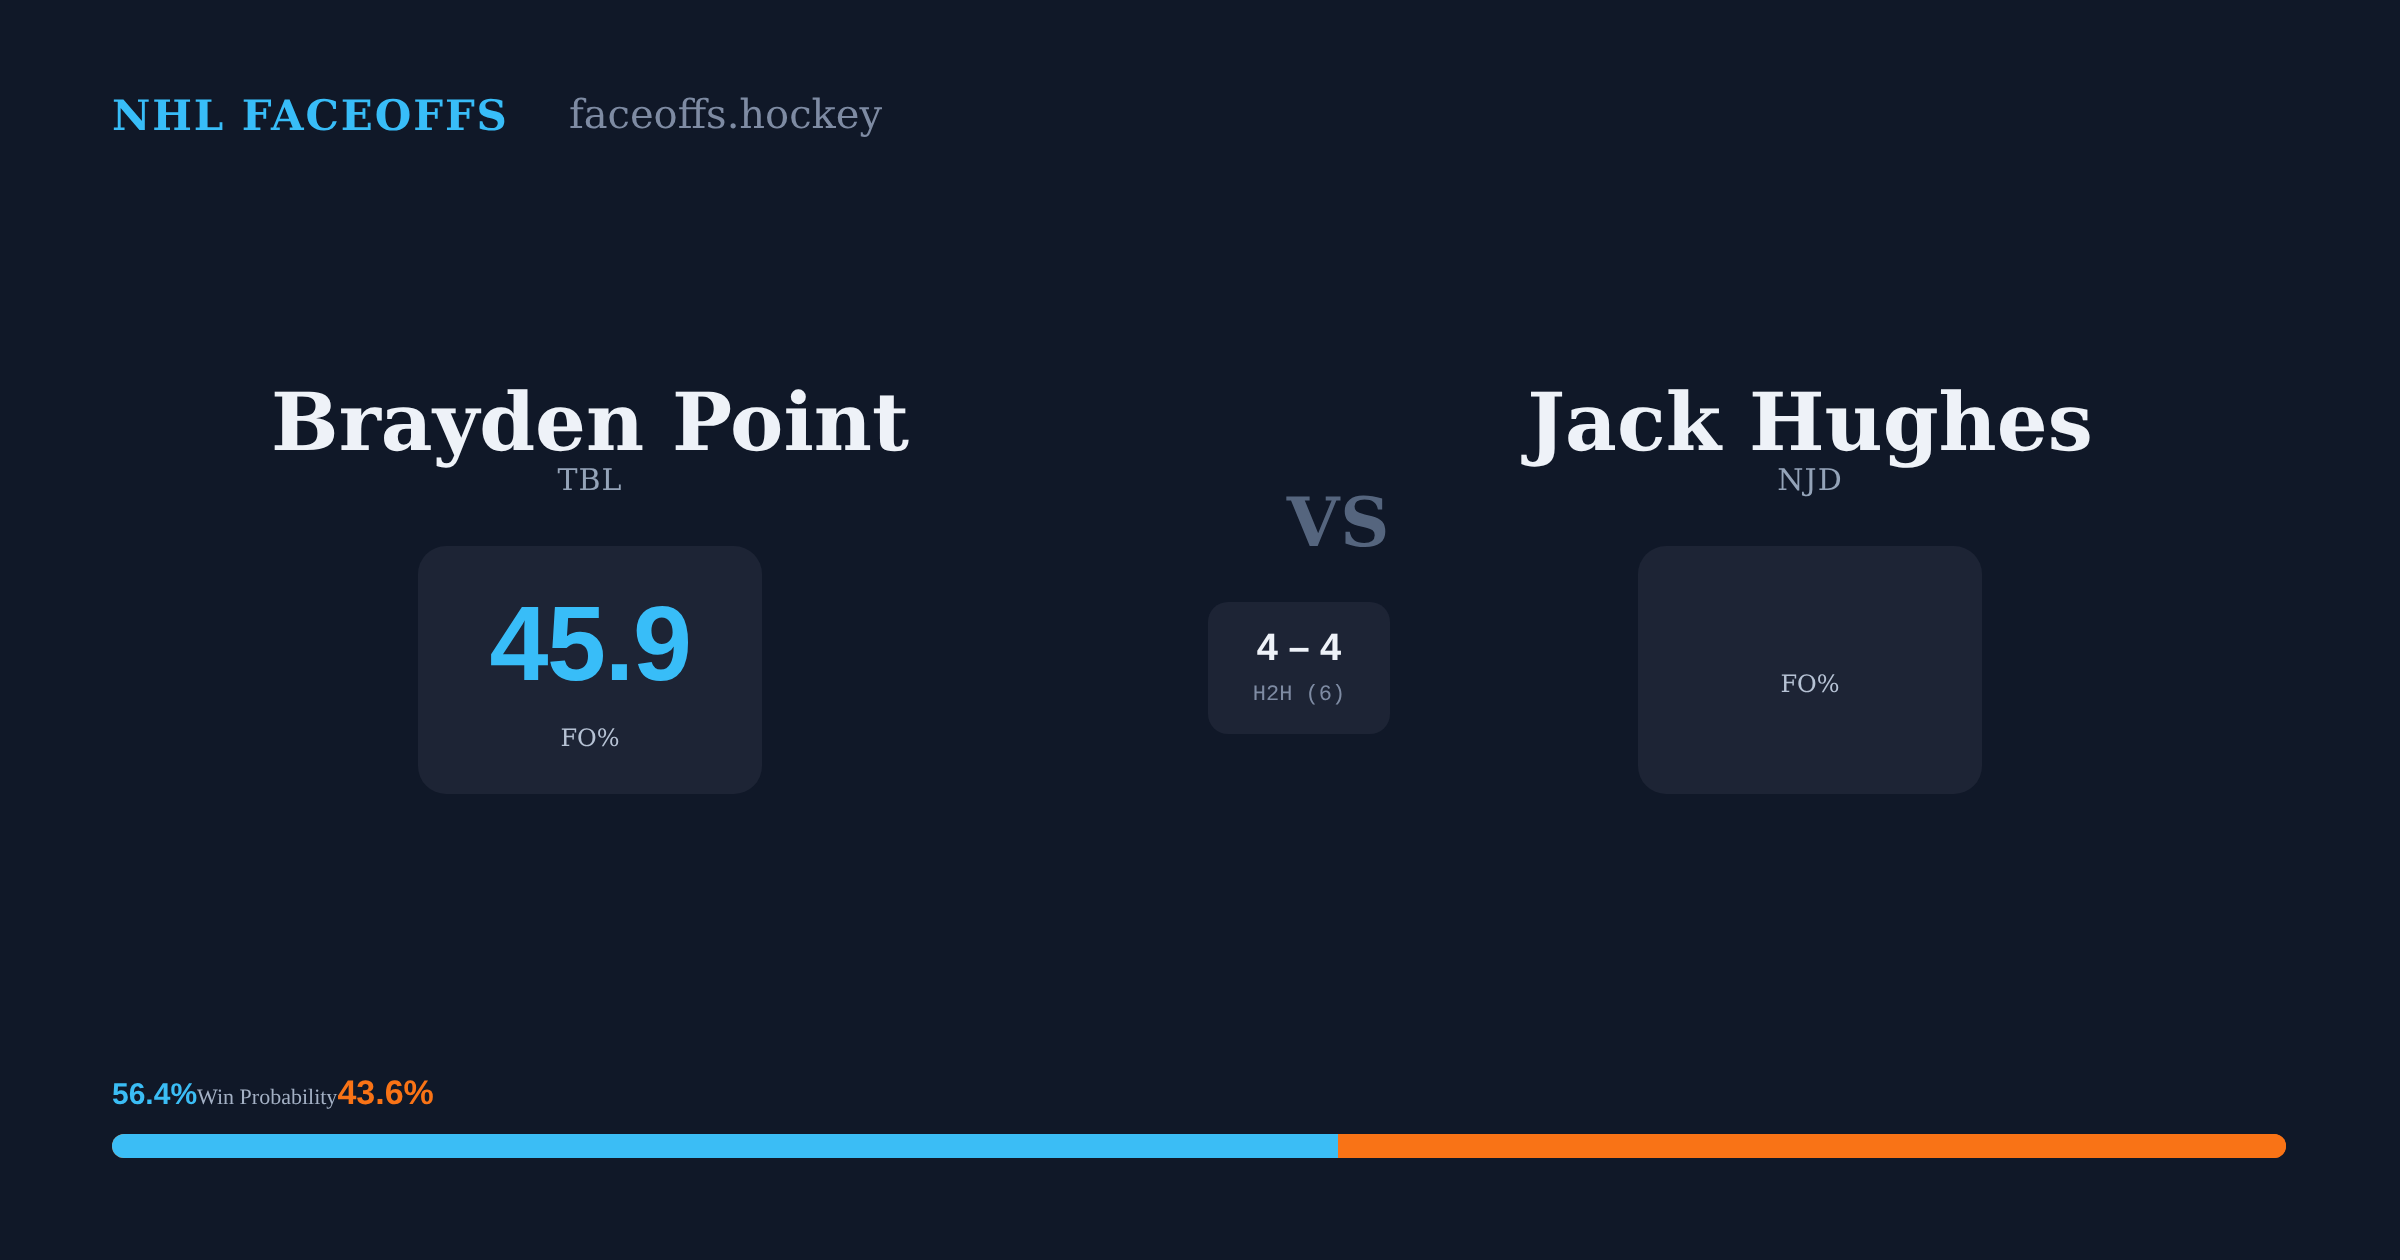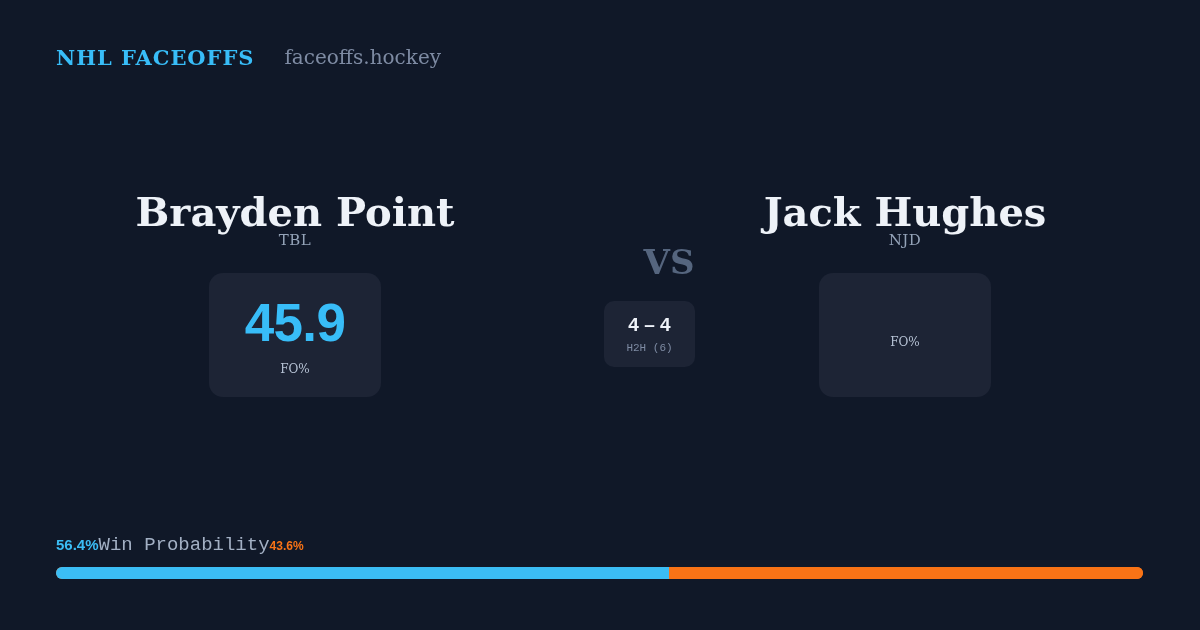--- a/index.html
+++ b/index.html
@@ -163,29 +163,29 @@
     margin-bottom: 12px;
   }
   .wp-left {
     font-family: "Liberation Sans", sans-serif;
     font-weight: 700;
     font-size: 15px;
     color: #38bdf8;
     line-height: 1;
   }
   .wp-title {
-    font-family: Liberation Mono, monospace;
-    font-size: 19px;
+    font-family: Liberation Serif, serif;
+    font-size: 11px;
     color: #a3b0c4;
     line-height: 1;
   }
   .wp-right {
     font-family: "Liberation Sans", sans-serif;
     font-weight: 700;
-    font-size: 12px;
+    font-size: 17px;
     color: #f97316;
     line-height: 1;
   }
   .wp-bar {
     height: 12px;
     width: 100%;
     border-radius: 999px;
     overflow: hidden;
     display: flex;
     background: #f97316;

